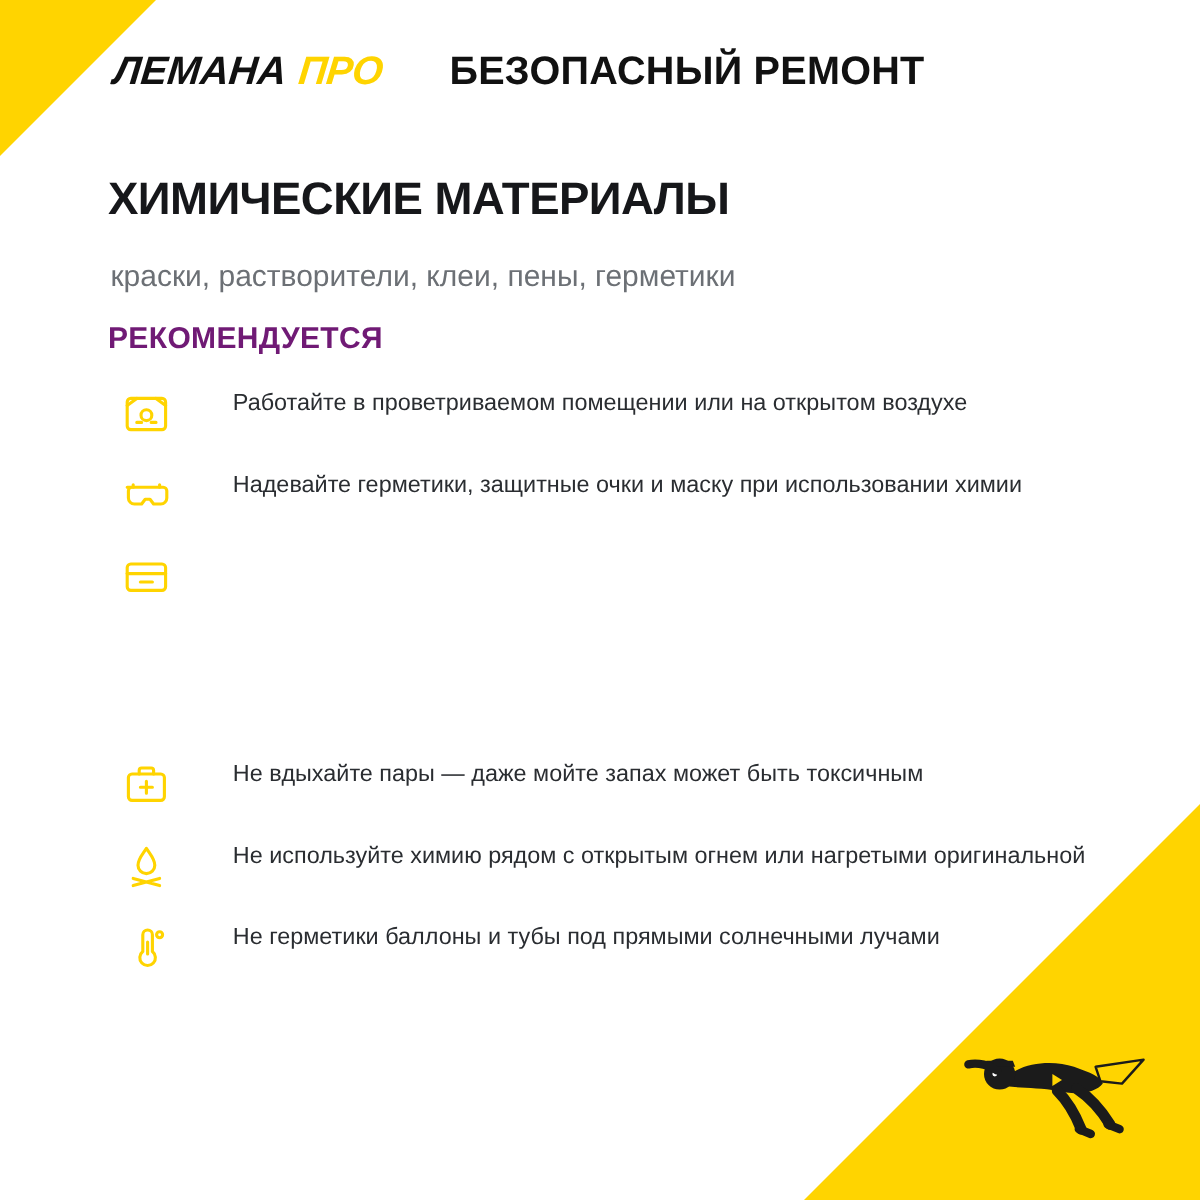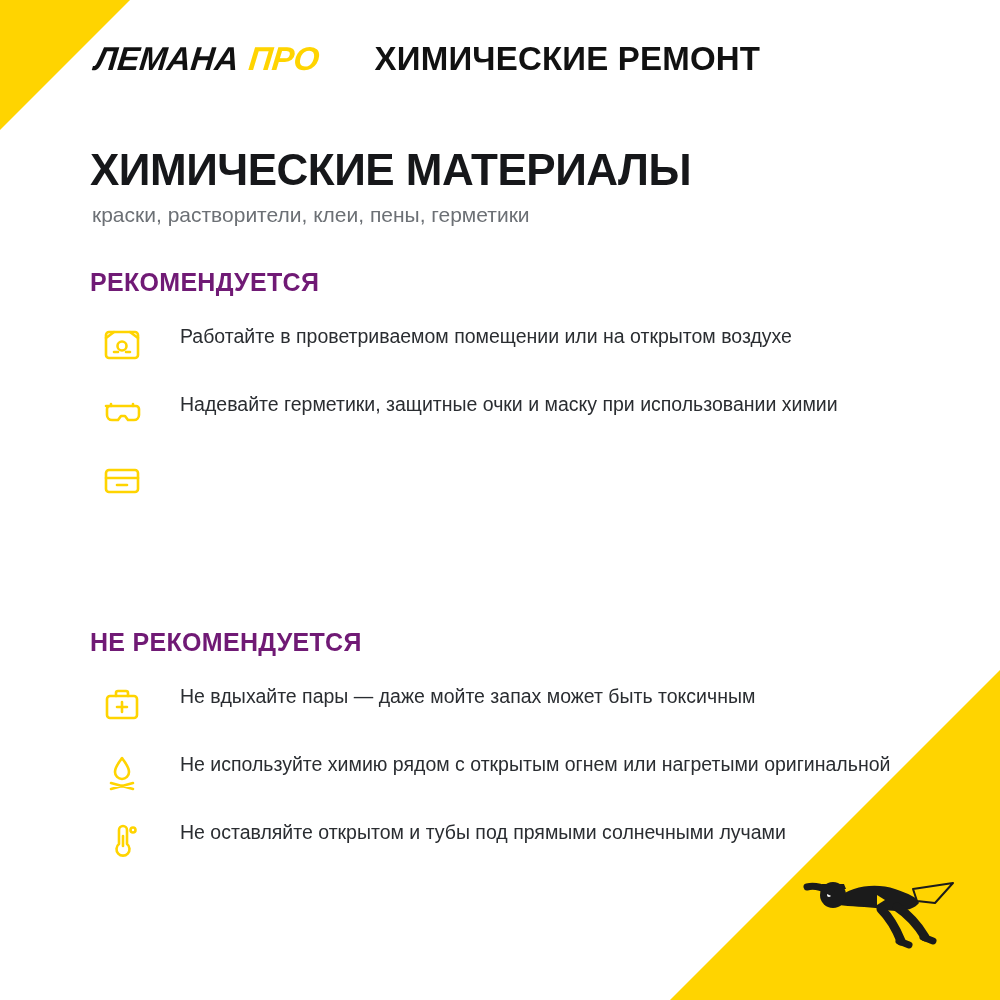--- a/index.html
+++ b/index.html
@@ -68,29 +68,29 @@
     font-weight: 800;
     color: #111111;
     letter-spacing: 0.2px;
     white-space: nowrap;
   }
 
   
   .main-title {
     position: absolute;
     top: 145px; left: 90px;
-    font-size: 44px;
+    font-size: 38px;
     font-weight: 800;
     color: #16171a;
     letter-spacing: -0.5px;
   }
   .subtitle {
     position: absolute;
-    top: 203px; left: 92px;
-    font-size: 21px;
+    top: 216px; left: 92px;
+    font-size: 25px;
     color: #6c7075;
     font-weight: 400;
   }
 
   
   .section {
     position: absolute;
     left: 90px;
     width: 830px;
   }
@@ -101,21 +101,21 @@
     font-size: 25px;
     font-weight: 800;
     color: #701a75;
     letter-spacing: 0.3px;
     margin-bottom: 22px;
   }
 
   .item {
     display: flex;
     align-items: flex-start;
-    gap: 26px;
+    gap: 40px;
     margin-bottom: 14px;
   }
   .item-icon {
     flex: 0 0 64px;
     height: 58px;
     display: flex;
     align-items: center;
     justify-content: center;
     margin-top: -4px;
   }
@@ -142,21 +142,21 @@
 <div class="poster">
 
   <div class="corner-tl"></div>
   <div class="corner-br"></div>
 
   <div class="header">
     <div class="logo">
       <span class="lemana">ЛЕМАНА</span>
       <span class="pro">ПРО</span>
     </div>
-    <div class="header-title">ХИМИЧЕСКИЕ РЕМОНТ</div>
+    <div class="header-title">БЕЗОПАСНЫЙ РЕМОНТ</div>
   </div>
 
   <div class="main-title">ХИМИЧЕСКИЕ МАТЕРИАЛЫ</div>
   <div class="subtitle">краски, растворители, клеи, пены, герметики</div>
 
   <div class="section section-recommended">
     <div class="section-heading">РЕКОМЕНДУЕТСЯ</div>
 
     <div class="item">
       <div class="item-icon">
@@ -186,21 +186,20 @@
           <rect x="6" y="12" width="32" height="22" rx="3"></rect>
           <path d="M6 20 h32"></path>
           <path d="M17 27 h10"></path>
         </svg>
       </div>
     </div>
 
   </div>
 
   <div class="section section-not-recommended">
-    <div class="section-heading">НЕ РЕКОМЕНДУЕТСЯ</div>
 
     <div class="item">
       <div class="item-icon">
         <svg width="44" height="44" viewBox="0 0 44 44" fill="none" stroke="#FFD400" stroke-width="2.6" stroke-linecap="round" stroke-linejoin="round">
           <rect x="7" y="14" width="30" height="22" rx="3"></rect>
           <path d="M16 14 v-3 a2 2 0 0 1 2 -2 h8 a2 2 0 0 1 2 2 v3"></path>
           <path d="M22 20 v10 M17 25 h10"></path>
         </svg>
       </div>
       <div class="item-text">Не вдыхайте пары — даже мойте запах может быть токсичным</div>
@@ -217,21 +216,21 @@
     </div>
 
     <div class="item">
       <div class="item-icon">
         <svg width="44" height="44" viewBox="0 0 44 44" fill="none" stroke="#FFD400" stroke-width="2.6" stroke-linecap="round" stroke-linejoin="round">
           <path d="M19 26 V12 a4 4 0 0 1 8 0 v14 a6.5 6.5 0 1 1 -8 0 z"></path>
           <path d="M23 18 v10"></path>
           <circle cx="33" cy="12" r="2.5"></circle>
         </svg>
       </div>
-      <div class="item-text">Не оставляйте открытом и тубы под прямыми солнечными лучами</div>
+      <div class="item-text">Не герметики баллоны и тубы под прямыми солнечными лучами</div>
     </div>
   </div>
 
   <div class="mascot">
     <svg width="180" height="120" viewBox="0 0 180 120" fill="none">
 
       <path d="M128 44 L168 38 L150 58 L132 56 Z" fill="#FFD400" stroke="#1b1b1b" stroke-width="2" stroke-linejoin="round"></path>
 
       <path d="M52 54 C66 40 92 38 110 44 C124 49 132 52 134 58 C128 66 112 68 96 64 C82 61 64 62 54 60 Z" fill="#1b1b1b"></path>
 

